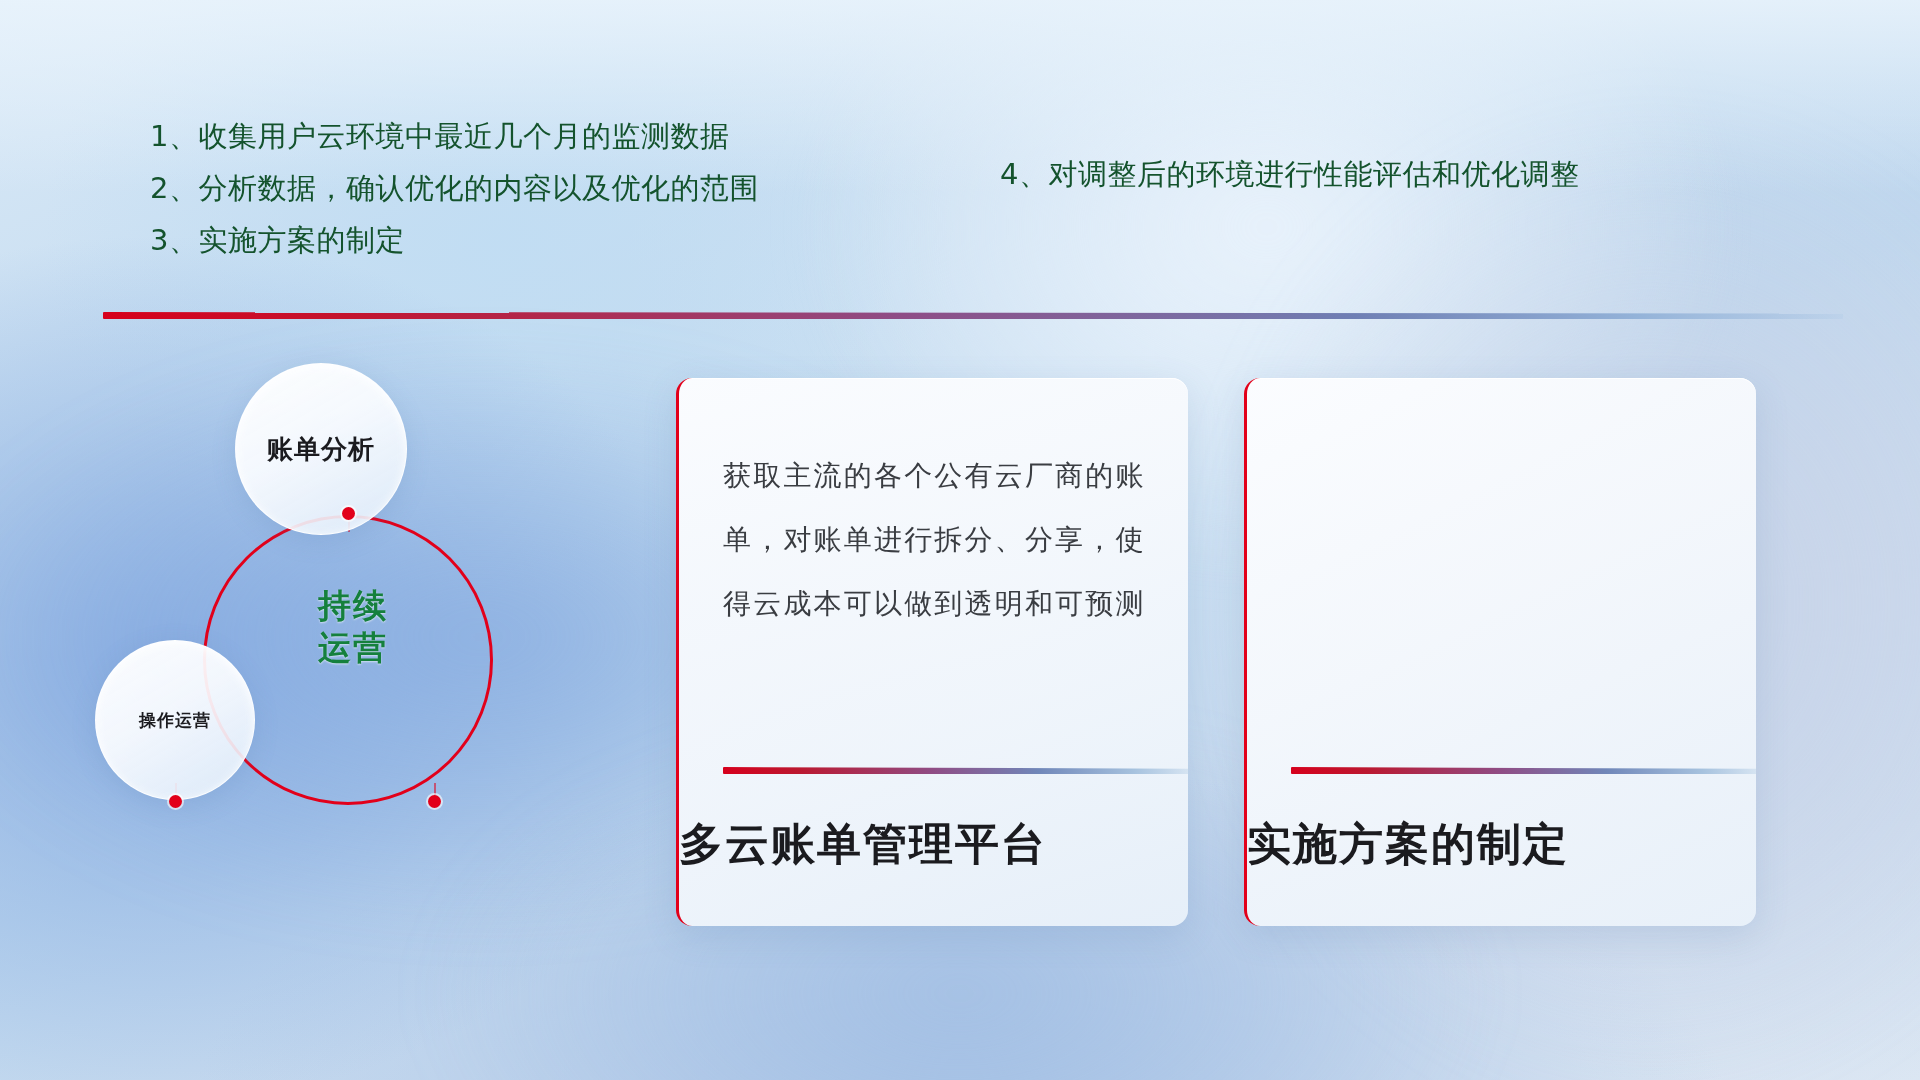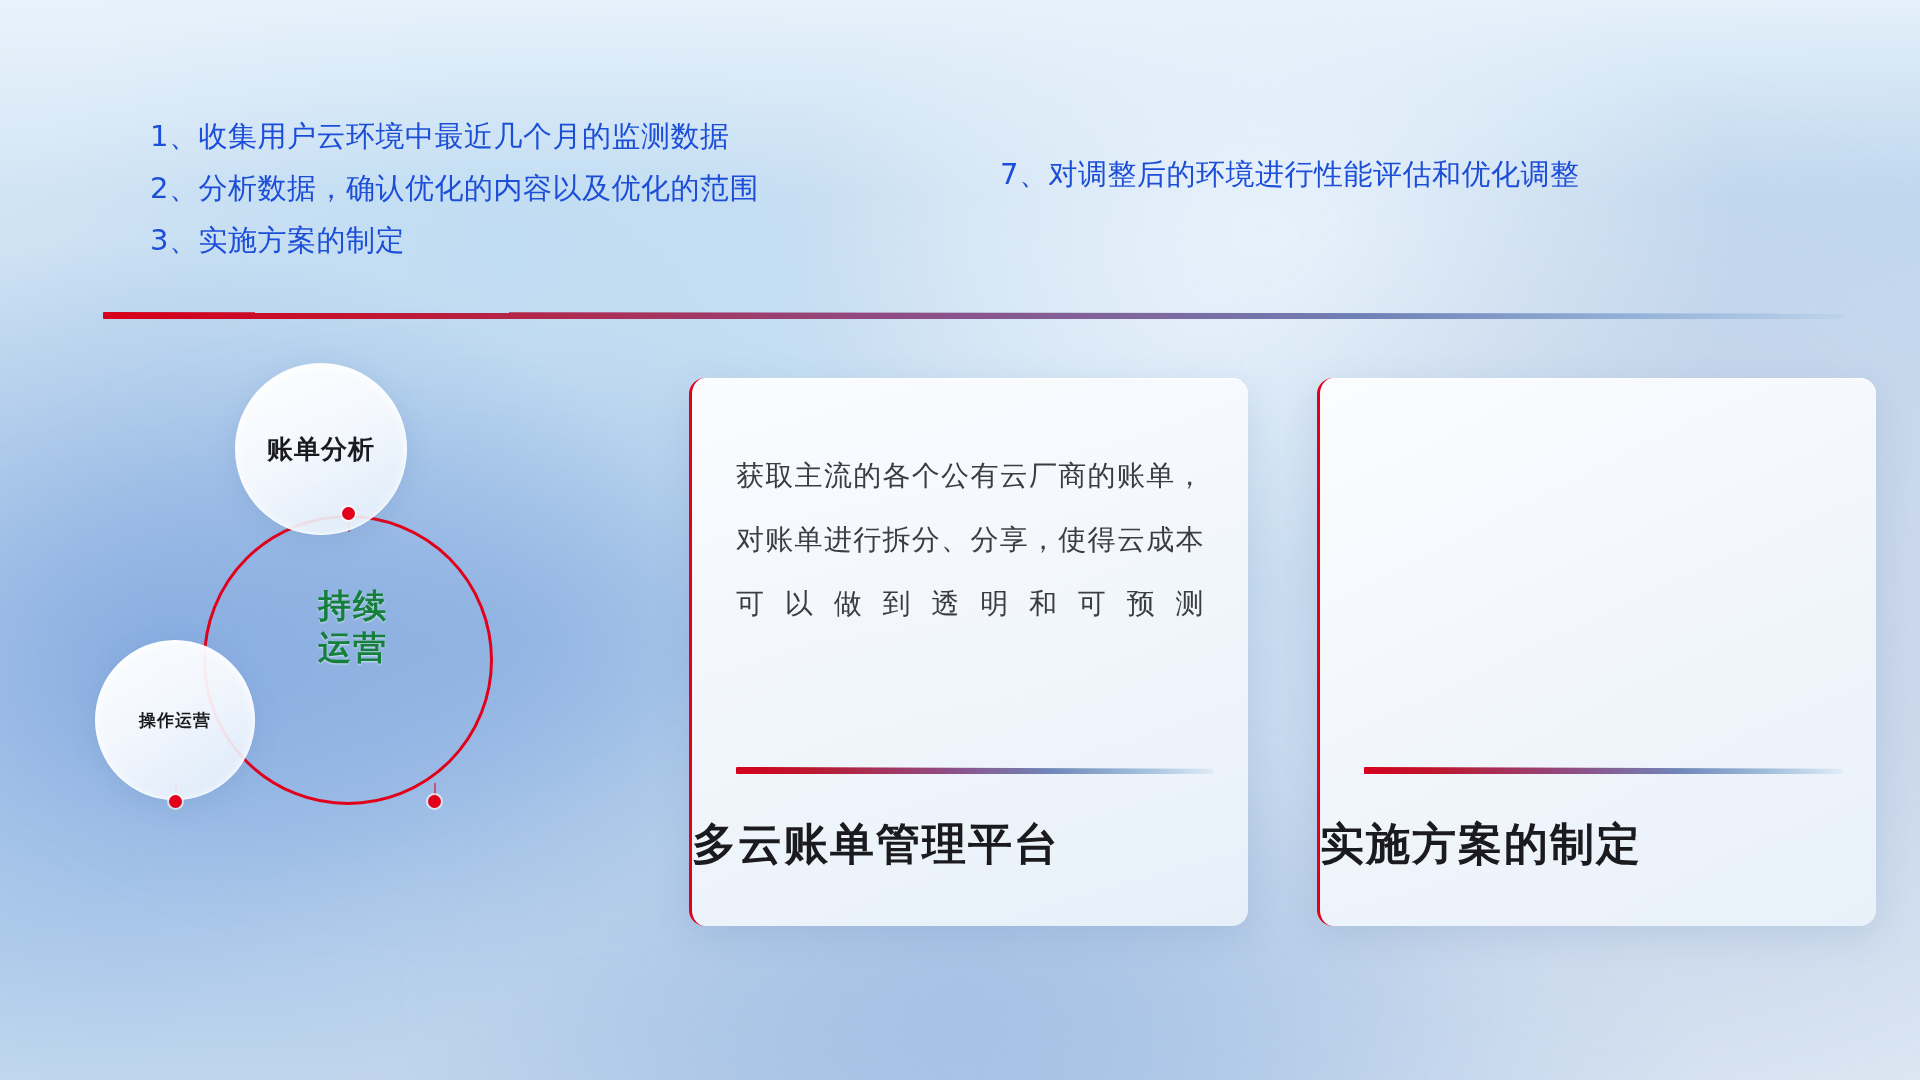--- a/index.html
+++ b/index.html
@@ -48,21 +48,21 @@
   }
 
   
   #steps { position: absolute; left: 0; top: 0; width: 1920px; height: 300px; }
   .step-col { position: absolute; }
   .step-col.left  { left: 150px; top: 110px; }
   .step-col.right { left: 1000px; top: 148px; }
   .step-line {
     font-size: 29px;
     line-height: 52px;
-    color: #1d4ed8;
+    color: #14532d;
     letter-spacing: 0.5px;
     white-space: nowrap;
     font-family: "DejaVu Sans", "Liberation Sans", sans-serif;
   }
 
   
   #divider {
     position: absolute;
     left: 103px; top: 312px;
     width: 1740px; height: 7px;
@@ -116,29 +116,28 @@
   .dot-bl  { left: 74px;  top: 440px; }
   .dot-br  { left: 333px; top: 440px; }
   .tick { position: absolute; width: 2px; height: 14px; background: rgba(226,0,26,0.55); }
   .tick-top { left: 253px; top: 163px; }
   .tick-bl  { left: 80px;  top: 428px; }
   .tick-br  { left: 339px; top: 428px; }
 
   
   #cards { position: absolute; left: 676px; top: 378px; width: 1200px; height: 560px; display: flex; gap: 56px; }
   .card {
-    width: 560px; height: 548px;
+    width: 512px; height: 548px;
     border-radius: 16px;
     background: linear-gradient(155deg, rgba(252,253,255,0.97) 0%, rgba(246,249,253,0.95) 42%, rgba(234,242,250,0.93) 100%);
     border-left: 3px solid #e2001a;
     box-shadow: 0 10px 34px rgba(80,120,170,0.16), inset 0 1px 0 rgba(255,255,255,0.95);
     position: relative;
     overflow: hidden;
     padding: 66px 44px 4px 44px;
-    margin-left: 13px;
   }
   .card-body {
     font-size: 28px;
     line-height: 64px;
     color: #3a3d42;
     letter-spacing: 0.5px;
     text-align: justify;
     text-align-last: justify;
     font-family: "DejaVu Sans", "Liberation Sans", sans-serif;
   }
@@ -170,21 +169,21 @@
   <div class="bg-top-light"></div>
 </div>
 
 <section id="steps">
   <div class="step-col left">
     <div class="step-line">1、收集用户云环境中最近几个月的监测数据</div>
     <div class="step-line">2、分析数据，确认优化的内容以及优化的范围</div>
     <div class="step-line">3、实施方案的制定</div>
   </div>
   <div class="step-col right">
-    <div class="step-line">7、对调整后的环境进行性能评估和优化调整</div>
+    <div class="step-line">4、对调整后的环境进行性能评估和优化调整</div>
   </div>
 </section>
 
 <div id="divider"></div>
 
 <section id="venn">
   <div class="ring ring-main"></div>
 
   <div class="tick tick-top"></div>
   <div class="tick tick-bl"></div>

